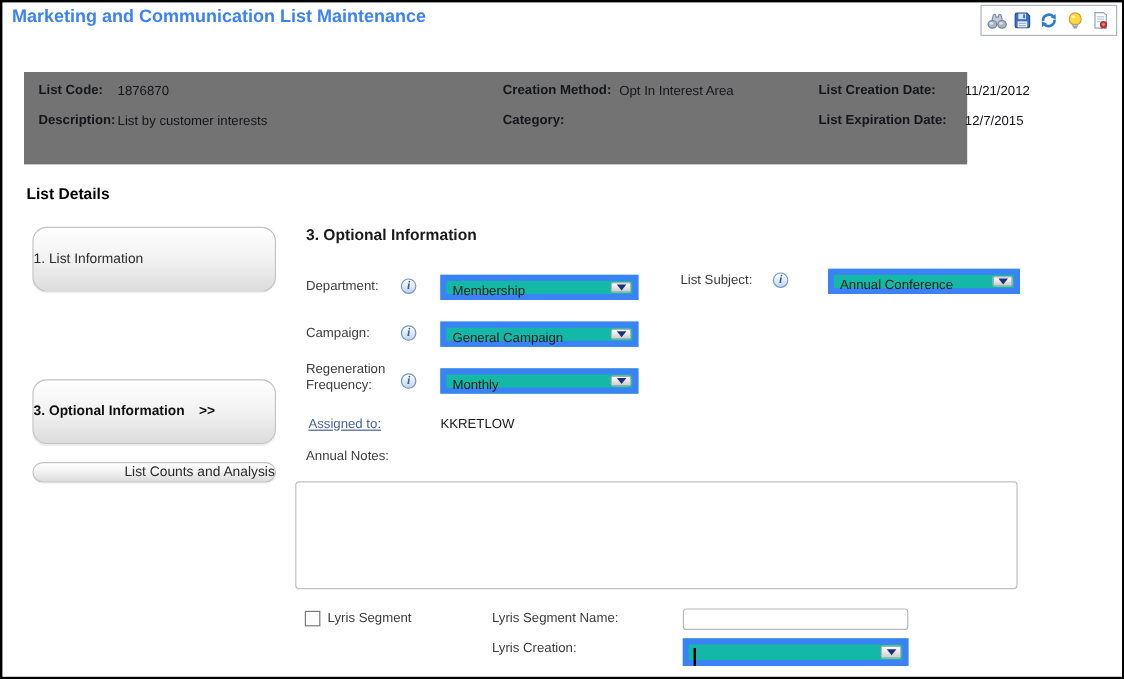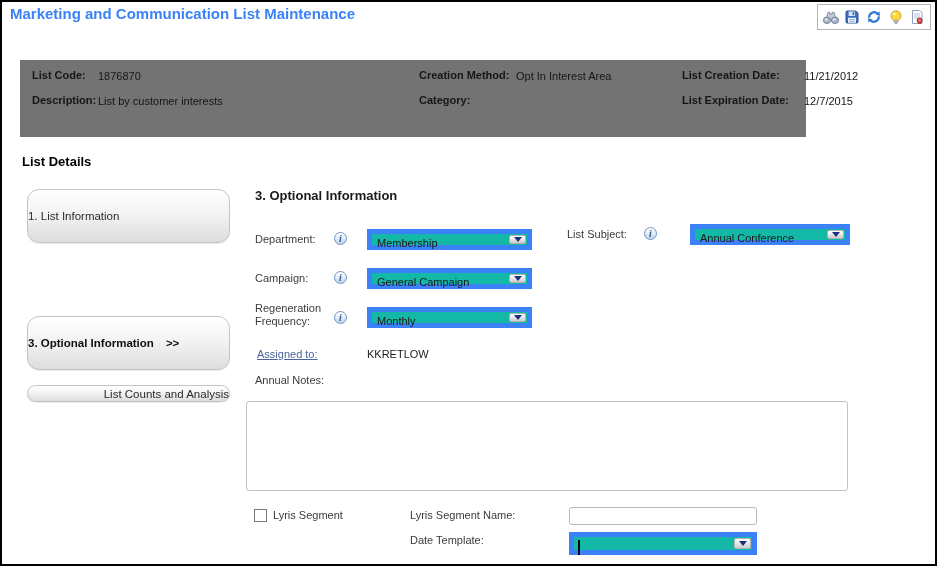--- a/index.html
+++ b/index.html
@@ -210,21 +210,21 @@
 
   <span class="lbl" style="left:253px; top:372px;">Annual Notes:</span>
   <textarea class="notes-area" style=""></textarea>
 
   <span class="checkbox" style="left:252px; top:507px;"></span>
   <span class="lbl" style="left:271px; top:507px;">Lyris Segment</span>
 
   <span class="lbl" style="left:408px; top:507px;">Lyris Segment Name:</span>
   <input class="text-input" style="left: 567px; top: 505px; width: 188px;" value="">
 
-  <span class="lbl" style="left:408px; top:532px;">Date Template:</span>
+  <span class="lbl" style="left:408px; top:532px;">Lyris Creation:</span>
   <div class="combo" style="left:567px; top:530px; width:188px; height:23px;">
     <span class="caret"></span>
     <span class="combo-value"></span>
     <span class="combo-btn">
         <span class="combo-arrow"></span>
       </span>
   </div>
 
 </div>
 

